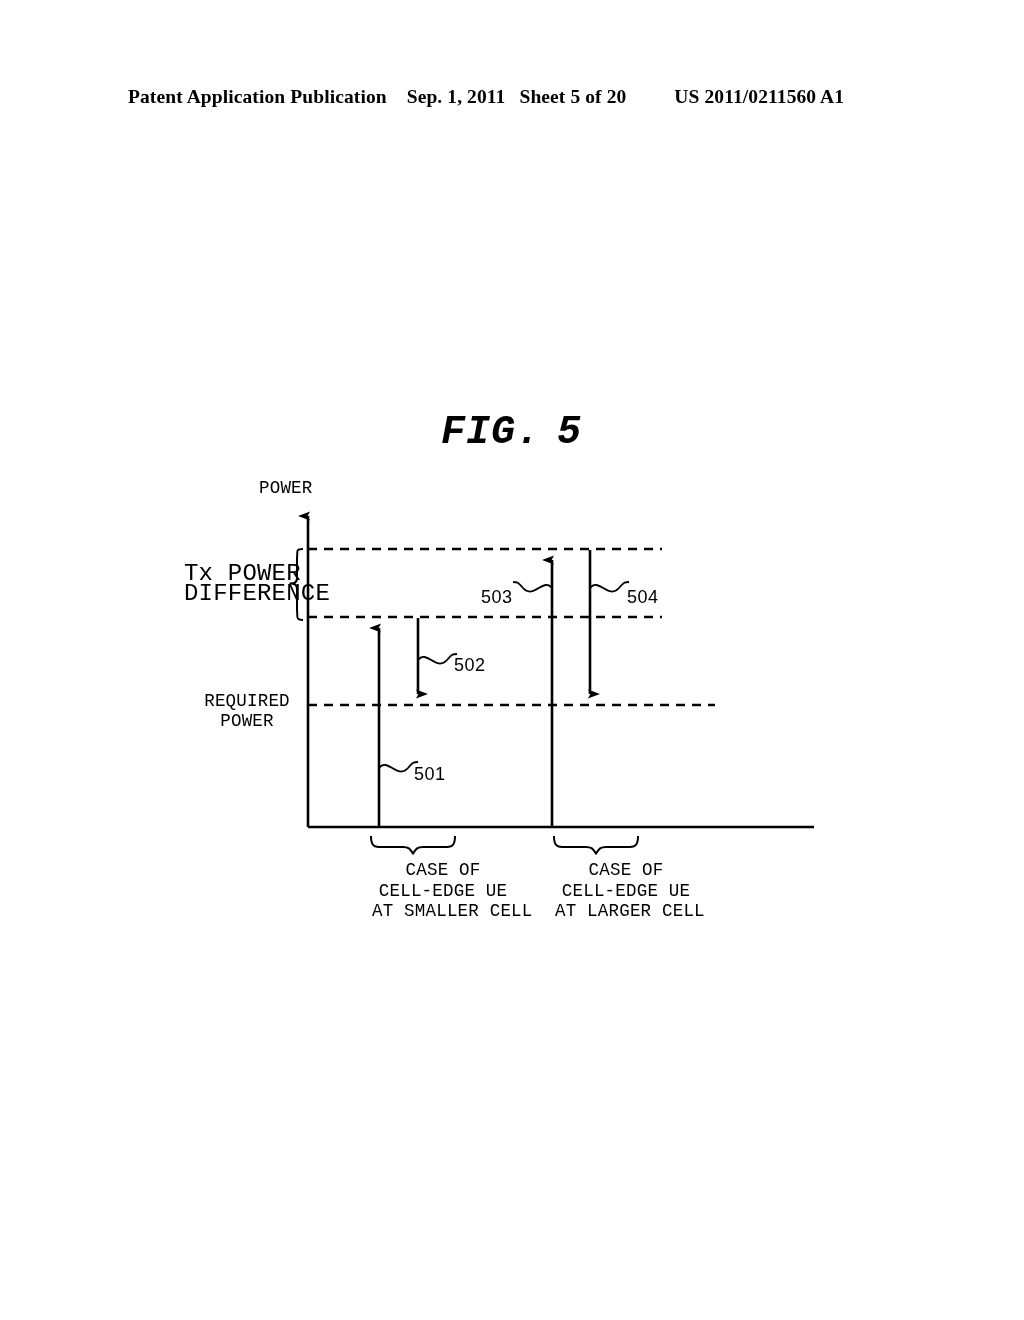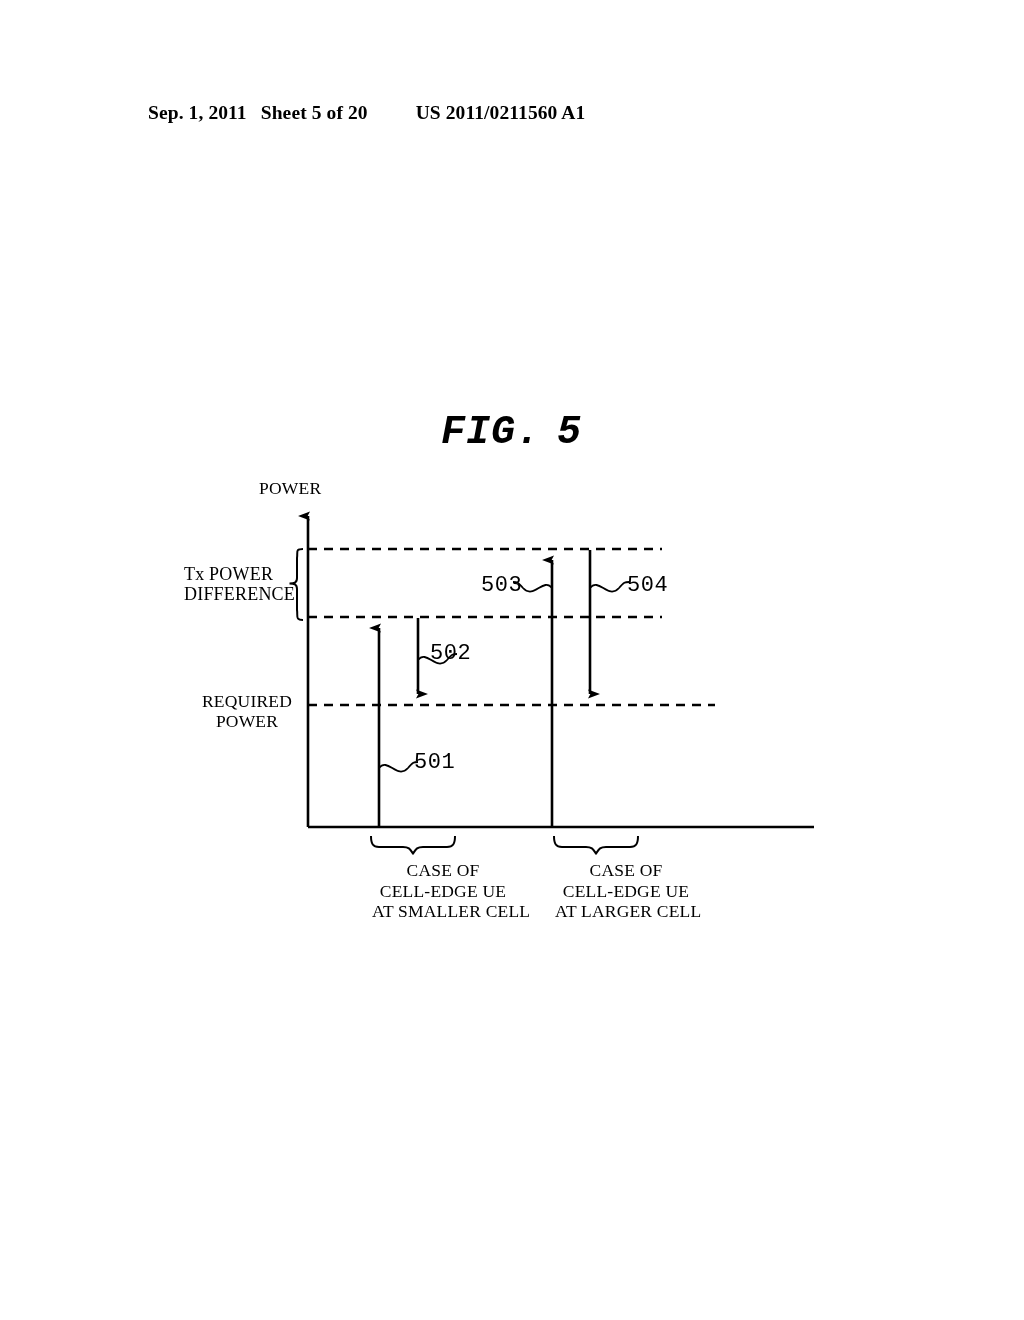--- a/index.html
+++ b/index.html
@@ -28,21 +28,21 @@
     font-weight: bold;
     font-size: 19.5px;
     letter-spacing: 0.1px;
     white-space: nowrap;
     display: flex;
     align-items: baseline;
   }
   .hdr-pub      { }
   .hdr-date     { margin-left: 20px; }
   .hdr-sheet    { margin-left: 14px; }
-  .hdr-patno    { margin-left: 48px; margin-top: 16px; }
+  .hdr-patno    { margin-left: 48px; }
 
   
   .fig-title {
     position: absolute;
     left: 441px;
     top: 410px;
     font-family: Liberation Mono, monospace;
     font-style: italic;
     font-weight: bold;
     font-size: 40px;
@@ -56,70 +56,72 @@
     left: 0;
     top: 0;
     width: 1024px;
     height: 1320px;
   }
   .diagram svg { display: block; }
 
   
   .lbl {
     position: absolute;
-    font-family: Liberation Serif, serif;
+    font-family: Liberation Mono, monospace;
     font-size: 17px;
     line-height: 19px;
     white-space: pre;
     letter-spacing: 0.2px;
   }
   .lbl-power {
     left: 259px;
     top: 479px;
     font-size: 17.5px;
   }
   .lbl-txdiff {
     left: 184px;
     top: 564px;
-    text-align: left;
+    text-align: right;
     width: 100px;
-    font-size: 18px;
+    font-size: 24px;
     line-height: 20px;
   }
   .lbl-reqpower {
     left: 198px;
     top: 691px;
     text-align: center;
     width: 98px;
     font-size: 17.5px;
     line-height: 20px;
   }
   .lbl-num {
-    font-size: 22px;
-    font-family: Liberation Mono, monospace;
+    font-size: 18px;
+    font-family: Liberation Sans, sans-serif;
     letter-spacing: 0.5px;
+    margin-top: 12px;
   }
   .lbl-501 { left: 414px; top: 753px; }
-  .lbl-502 { left: 430px; top: 644px; }
+  .lbl-502 { left: 454px; top: 644px; }
   .lbl-503 { left: 481px; top: 576px; }
   .lbl-504 { left: 627px; top: 576px; }
 
   .lbl-case {
     text-align: center;
     font-size: 17.5px;
     line-height: 20.5px;
     margin-left: 27px;
   }
   .lbl-case-left  { left: 345px; top: 860px; width: 142px; }
   .lbl-case-right { left: 528px; top: 860px; width: 142px; }
 </style>
 </head>
 <body>
 
 <div class="page-header">
+  <span class="hdr-pub">Patent Application Publication</span>
   <span class="hdr-date">Sep. 1, 2011</span>
   <span class="hdr-sheet">Sheet 5 of 20</span>
   <span class="hdr-patno">US 2011/0211560 A1</span>
 </div>
 
 <div class="fig-title">
   <span>FIG.</span><span class="gap"></span><span>5</span>
 </div>
 
 <div class="diagram">

